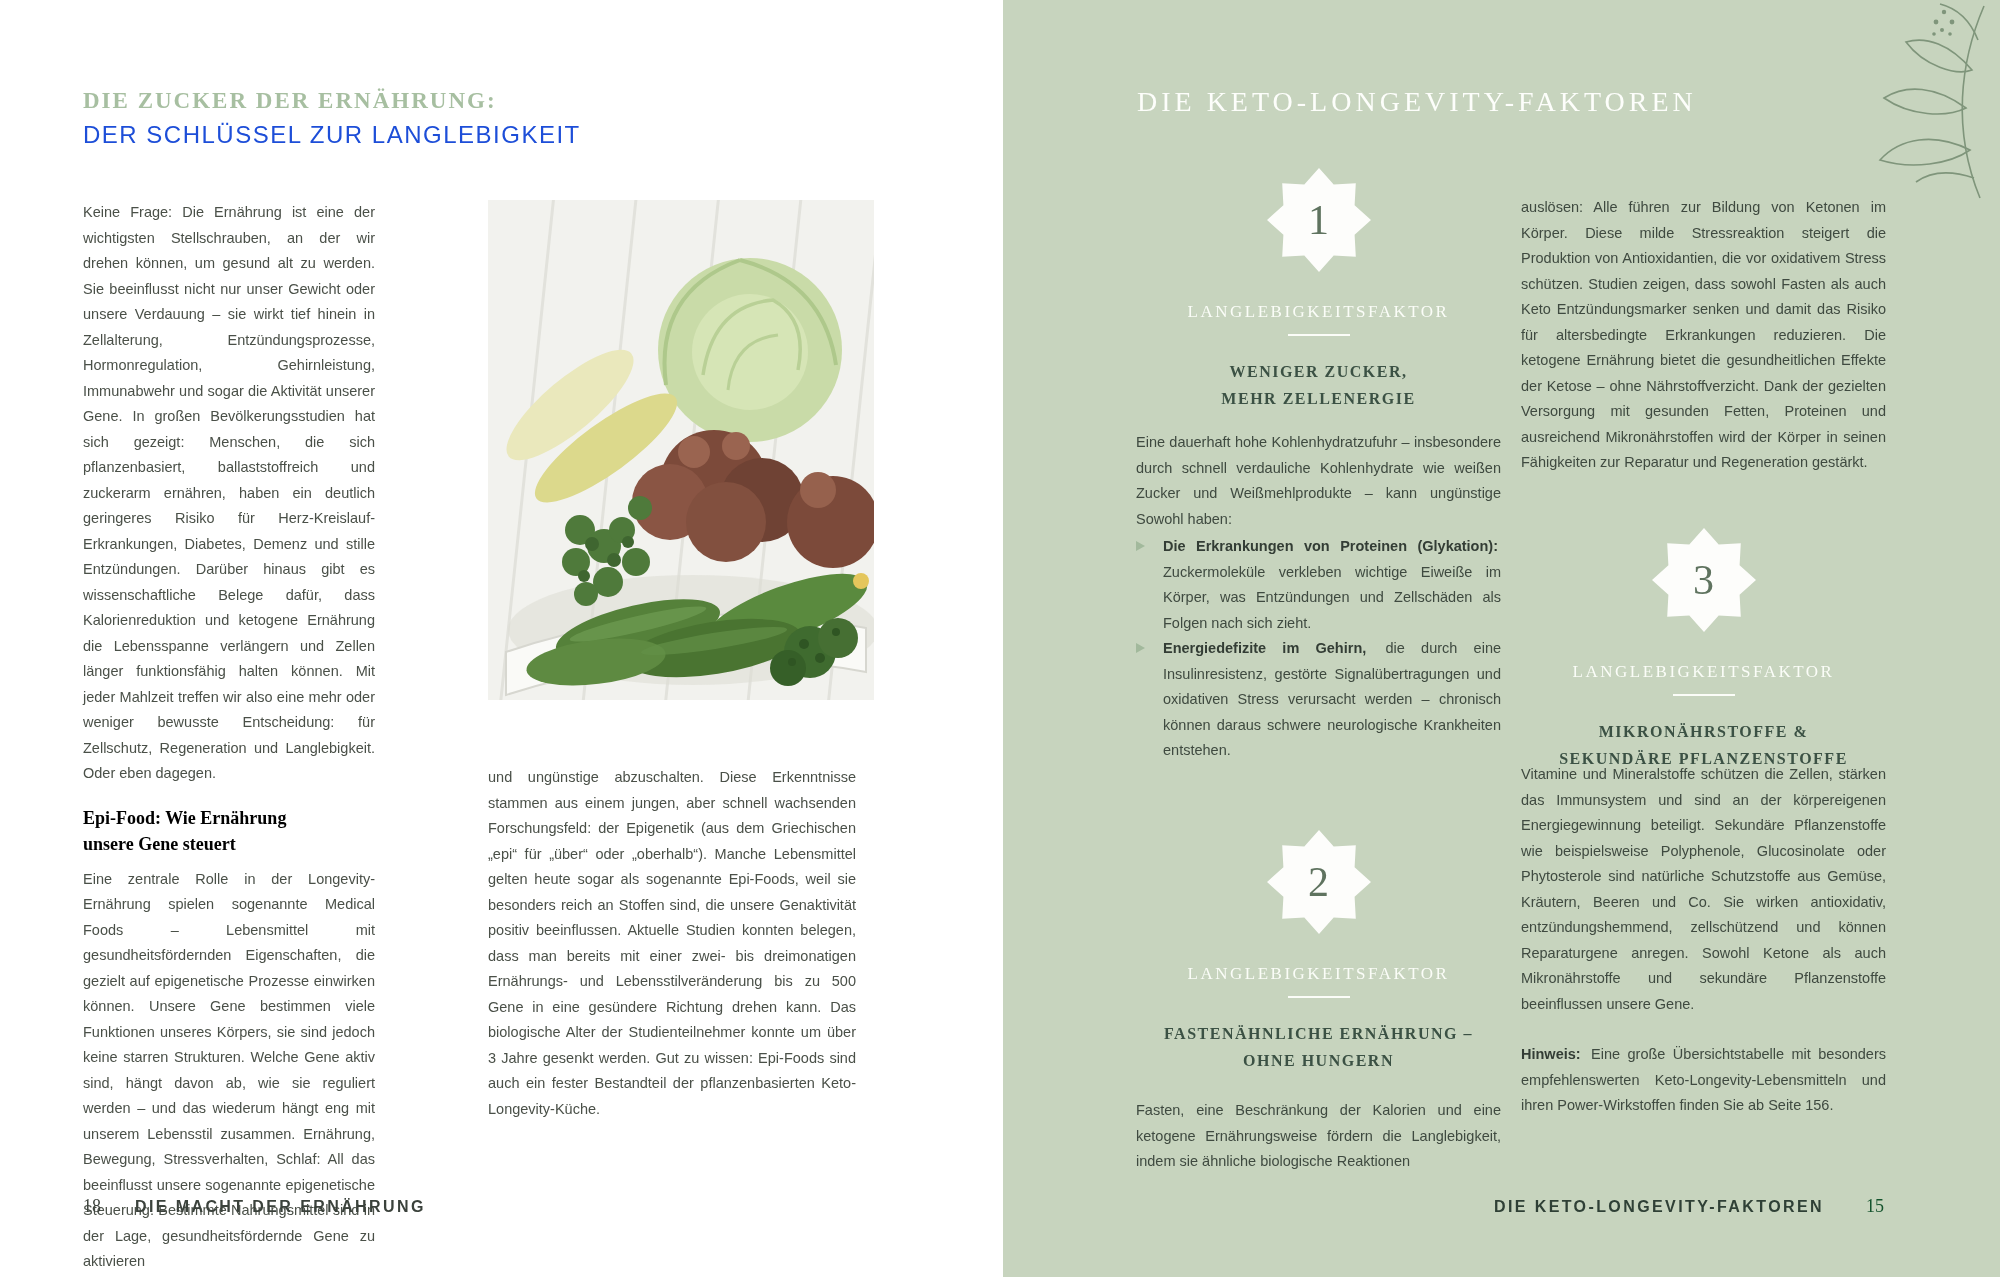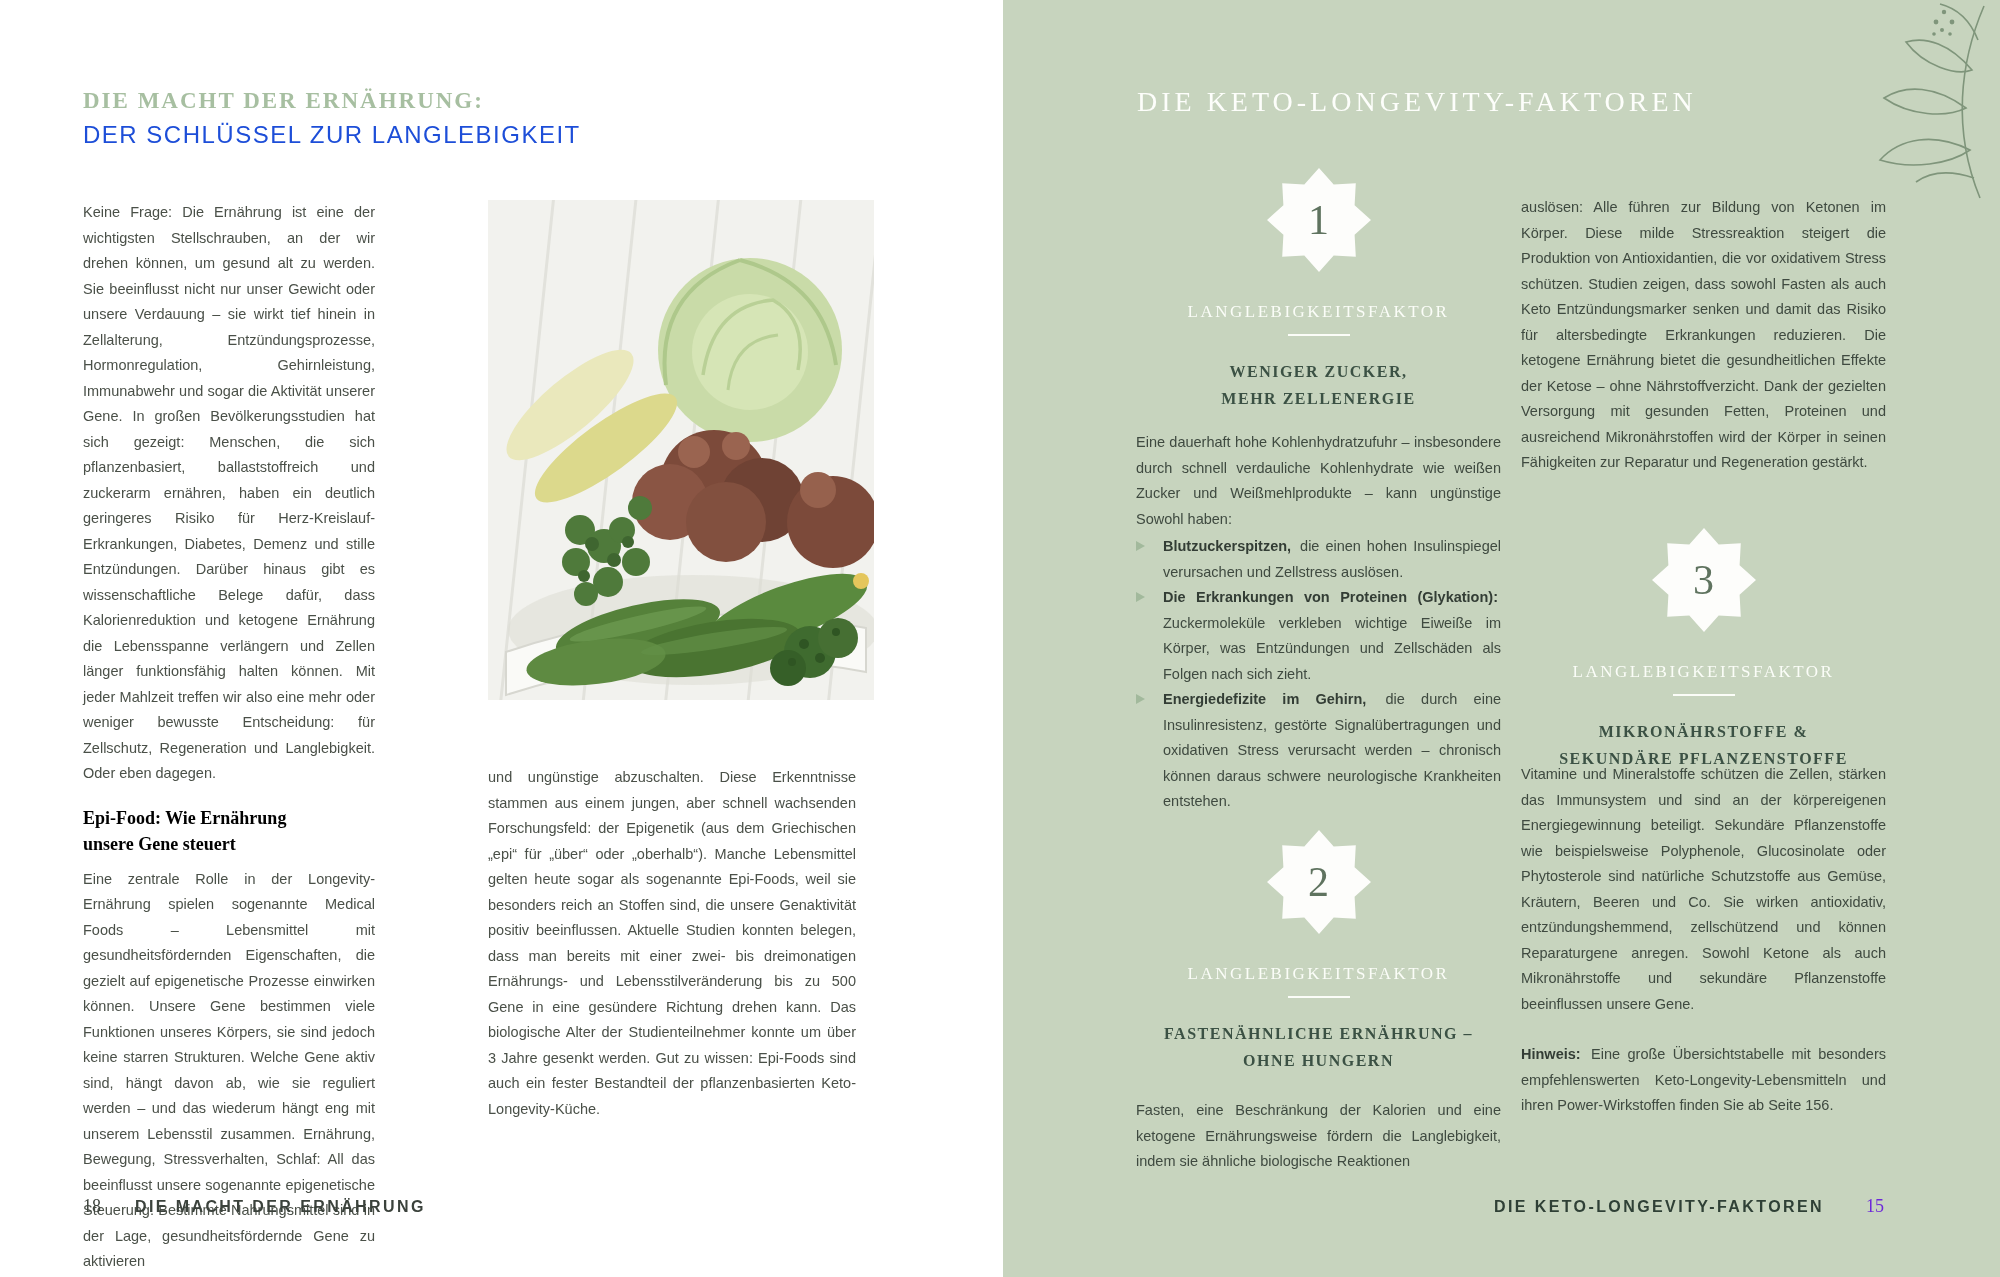--- a/index.html
+++ b/index.html
@@ -40,31 +40,31 @@
   .rp-body{font-size:14.5px;line-height:25.5px;text-align:justify;color:#3f4a40;}
   .fblock .rp-body{text-align:justify;margin-top:24px;}
   .bullets{margin-top:2px;}
   .bullet{position:relative;padding-left:27px;text-align:justify;}
   .bullet .tri{position:absolute;left:0;top:7px;width:0;height:0;
     border-left:9px solid #a2b99c;border-top:5.5px solid transparent;
     border-bottom:5.5px solid transparent;}
   .blead{font-weight:bold;color:#333d35;margin-right:3px;}
   .rp-footer{position:absolute;right:116px;top:1196px;display:flex;align-items:baseline;}
   .rp-footer .chapter-label{color:#2f4036;margin:0 42px 0 0;}
-  .rp-footer .pagenum{color:#6d28d9;}
+  .rp-footer .pagenum{color:#14532d;}
 </style>
 </head>
 <body>
 
 <div class="spread">
 
   <section class="page-left">
 
     <header class="lp-title">
-      <div class="accent">DIE MACHT DER ERNÄHRUNG:</div>
+      <div class="accent">DIE ZUCKER DER ERNÄHRUNG:</div>
       <div class="main">DER SCHLÜSSEL ZUR LANGLEBIGKEIT</div>
     </header>
 
     <div class="col-a">
       <p class="body-text">Keine Frage: Die Ernährung ist eine der wichtigsten Stellschrauben, an der wir drehen können, um gesund alt zu werden. Sie beeinflusst nicht nur unser Gewicht oder unsere Verdauung – sie wirkt tief hinein in Zellalterung, Entzündungsprozesse, Hormonregulation, Gehirnleistung, Immunabwehr und sogar die Aktivität unserer Gene. In großen Bevölkerungsstudien hat sich gezeigt: Menschen, die sich pflanzenbasiert, ballaststoffreich und zuckerarm ernähren, haben ein deutlich geringeres Risiko für Herz-Kreislauf-Erkrankungen, Diabetes, Demenz und stille Entzündungen. Darüber hinaus gibt es wissenschaftliche Belege dafür, dass Kalorienreduktion und ketogene Ernährung die Lebensspanne verlängern und Zellen länger funktionsfähig halten können. Mit jeder Mahlzeit treffen wir also eine mehr oder weniger bewusste Entscheidung: für Zellschutz, Regeneration und Langlebigkeit. Oder eben dagegen.</p>
       <h3 class="subhead">
         <span>Epi-Food: Wie Ernährung</span><br>
         <span>unsere Gene steuert</span>
       </h3>
       <p class="body-text">Eine zentrale Rolle in der Longevity-Ernährung spielen sogenannte Medical Foods – Lebensmittel mit gesundheitsfördernden Eigenschaften, die gezielt auf epigenetische Prozesse einwirken können. Unsere Gene bestimmen viele Funktionen unseres Körpers, sie sind jedoch keine starren Strukturen. Welche Gene aktiv sind, hängt davon ab, wie sie reguliert werden – und das wiederum hängt eng mit unserem Lebensstil zusammen. Ernährung, Bewegung, Stressverhalten, Schlaf: All das beeinflusst unsere sogenannte epigenetische Steuerung. Bestimmte Nahrungsmittel sind in der Lage, gesundheitsfördernde Gene zu aktivieren</p>
@@ -188,25 +188,20 @@
       <div class="flabel-rule"></div>
       <div class="fheading">
         <span>WENIGER ZUCKER,</span><br>
         <span>MEHR ZELLENERGIE</span>
       </div>
     </div>
 
     <div style="position:absolute;left:133px;top:430px;width:365px;">
       <p class="rp-body">Eine dauerhaft hohe Kohlenhydratzufuhr – insbesondere durch schnell verdauliche Kohlenhydrate wie weißen Zucker und Weißmehlprodukte – kann ungünstige Sowohl haben:</p>
       <div class="bullets">
-        <div class="bullet rp-body">
-          <span class="tri"></span>
-          <span class="blead">Blutzuckerspitzen,</span>
-          <span>die einen hohen Insulinspiegel verursachen und Zellstress auslösen.</span>
-        </div>
         <div class="bullet rp-body">
           <span class="tri"></span>
           <span class="blead">Die Erkrankungen von Proteinen (Glykation):</span>
           <span>Zuckermoleküle verkleben wichtige Eiweiße im Körper, was Entzündungen und Zellschäden als Folgen nach sich zieht.</span>
         </div>
         <div class="bullet rp-body">
           <span class="tri"></span>
           <span class="blead">Energiedefizite im Gehirn,</span>
           <span>die durch eine Insulinresistenz, gestörte Signalübertragungen und oxidativen Stress verursacht werden – chronisch können daraus schwere neurologische Krankheiten entstehen.</span>
         </div>

